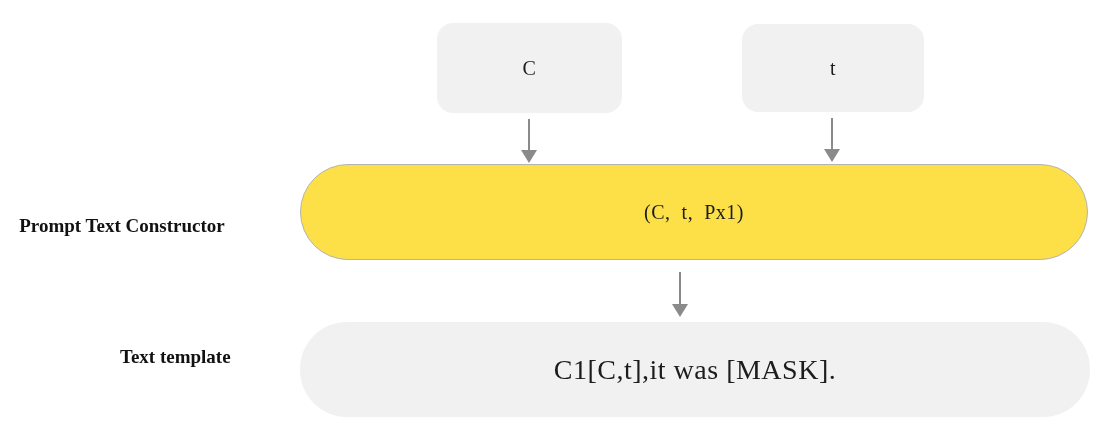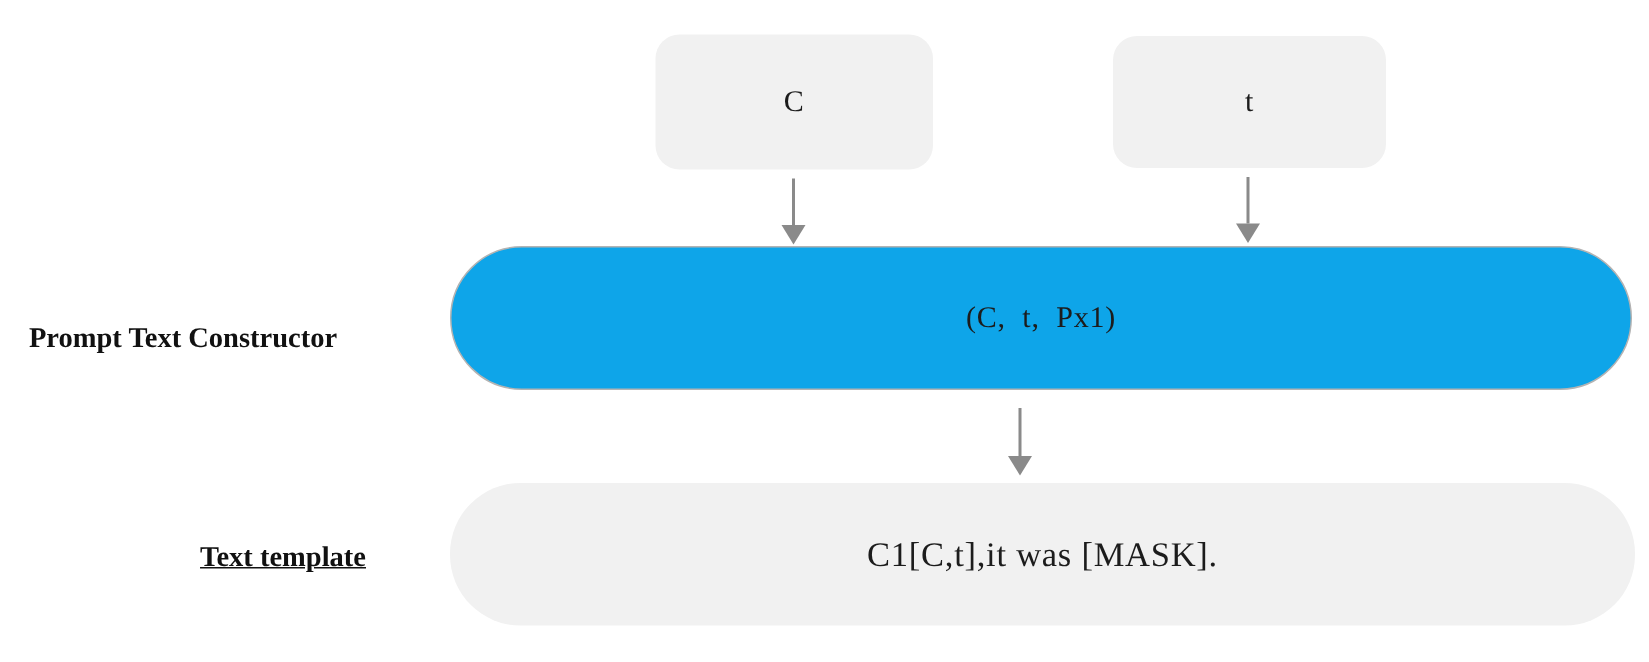--- a/index.html
+++ b/index.html
@@ -19,50 +19,50 @@
   .row-label {
     position: absolute;
     font-weight: bold;
     font-size: 19px;
     line-height: 24px;
     white-space: nowrap;
     color: #111111;
   }
   #label-first { left: 80px;  top: 80px;  width: 150px; text-align: center; }
   #label-ptc   { left: 4px;   top: 214px; width: 236px; text-align: center; }
-  #label-tt    { left: 120px; top: 360px; width: 124px; text-align: right; text-decoration: underline; }
+  #label-tt    { left: 120px; top: 345px; width: 124px; text-align: left; }
 
   .node {
     position: absolute;
     display: flex;
     align-items: center;
     justify-content: center;
     font-size: 20px;
     letter-spacing: 0.5px;
   }
   .gray-node {
     background: #f1f1f1;
     border-radius: 16px;
   }
   #node-c { left: 437px; top: 23px; width: 185px; height: 90px; }
   #node-t { left: 742px; top: 24px; width: 182px; height: 88px; }
 
   #node-constructor {
     left: 300px; top: 164px; width: 788px; height: 96px;
-    background: #0ea5e9;
+    background: #fde047;
     border: 1px solid #b3b3b3;
     border-radius: 48px;
     box-sizing: border-box;
     white-space: pre;
   }
   #node-template {
     left: 300px; top: 322px; width: 790px; height: 95px;
     background: #f1f1f1;
     border-radius: 47px;
-    font-size: 23px;
+    font-size: 28px;
   }
 
   .arrow {
     position: absolute;
     width: 16px;
   }
   .arrow-line {
     position: absolute;
     left: 7px;
     top: 0;

